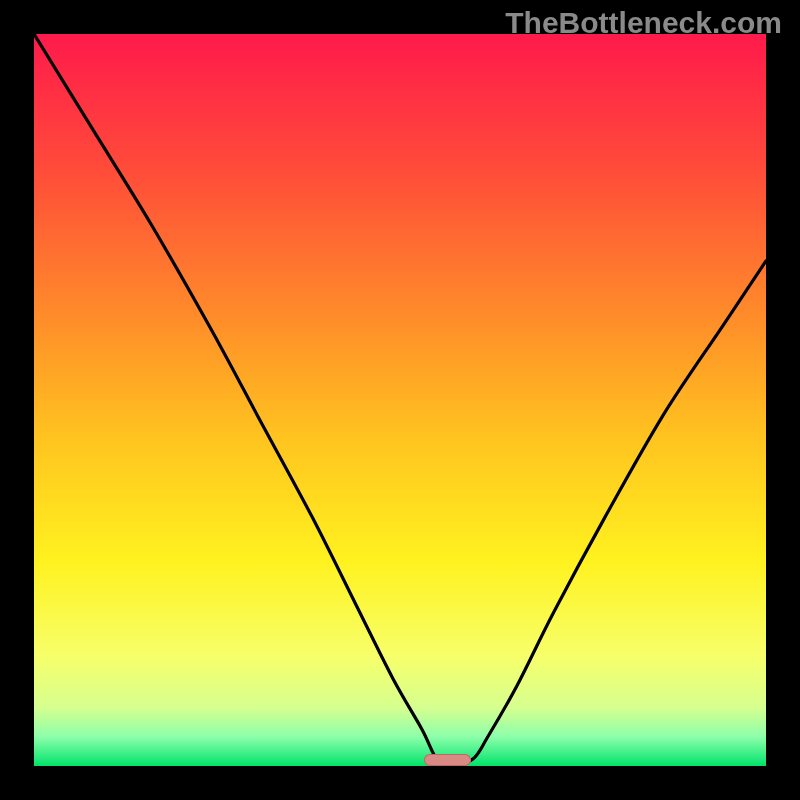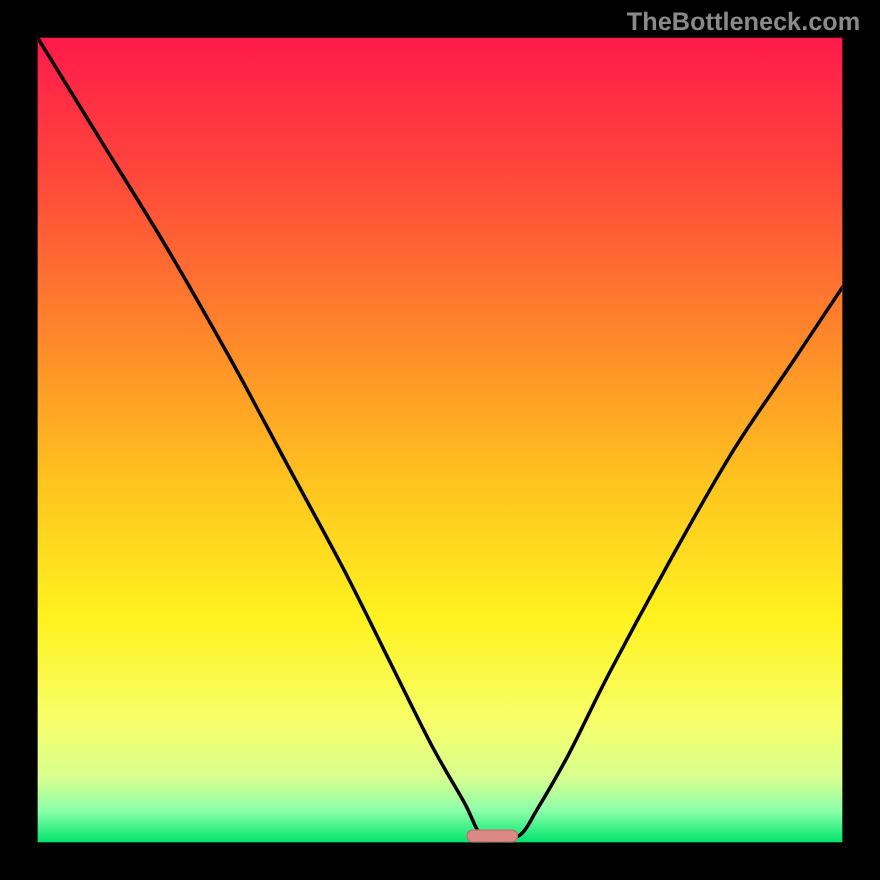--- a/index.html
+++ b/index.html
@@ -53,13 +53,13 @@
 <div class="frame"></div>
 
 <div class="plot">
   <div class="gradient" style="background: linear-gradient(rgb(255, 26, 75) 0%, rgb(255, 74, 58) 18%, rgb(255, 138, 42) 38%, rgb(255, 195, 31) 55%, rgb(255, 242, 31) 72%, rgb(247, 255, 106) 85%, rgb(214, 255, 143) 92%, rgb(141, 255, 171) 96%, rgb(0, 227, 107) 100%);"></div>
   <svg class="curve" viewBox="0 0 732 732" preserveAspectRatio="none">
     <path id="curve-path" d="M 0.0 0.0 C 9.8 15.9, 39.0 63.4, 58.6 95.2 C 78.1 126.9, 97.6 157.4, 117.1 190.3 C 136.6 223.3, 157.4 259.9, 175.7 292.8 C 194.0 325.7, 209.8 356.2, 226.9 388.0 C 244.0 419.7, 262.3 452.6, 278.2 483.1 C 294.0 513.6, 308.7 544.1, 322.1 571.0 C 335.5 597.8, 347.7 623.4, 358.7 644.2 C 369.7 664.9, 380.6 682.0, 388.0 695.4 C 395.3 708.8, 397.7 718.6, 402.6 724.7 C 407.5 730.8, 411.1 732.0, 417.2 732.0 C 423.3 732.0, 433.1 729.6, 439.2 724.7 C 445.3 719.8, 446.5 714.9, 453.8 702.7 C 461.2 690.5, 472.1 672.2, 483.1 651.5 C 494.1 630.7, 505.1 606.3, 519.7 578.3 C 534.4 550.2, 552.7 516.1, 571.0 483.1 C 589.3 450.2, 610.0 412.4, 629.5 380.6 C 649.0 348.9, 671.0 318.4, 688.1 292.8 C 705.2 267.2, 724.7 237.9, 732.0 226.9" fill="none" stroke-width="3.2" stroke-linecap="round" stroke="#000000"></path>
   </svg>
   <div class="marker" id="marker" style="width: 47.58px; height: 11.712px; left: 389.79px; bottom: 0px; background: rgb(217, 138, 133); box-shadow: rgb(184, 107, 99) 0px 0px 0px 1px inset;"></div>
 </div>
 
-<div class="watermark" style="top:6px; right:18px; font-size:23px;">TheBottleneck.com</div>
+<div class="watermark" style="top:6px; right:18px; font-size:30px;">TheBottleneck.com</div>
 
 </body></html>

